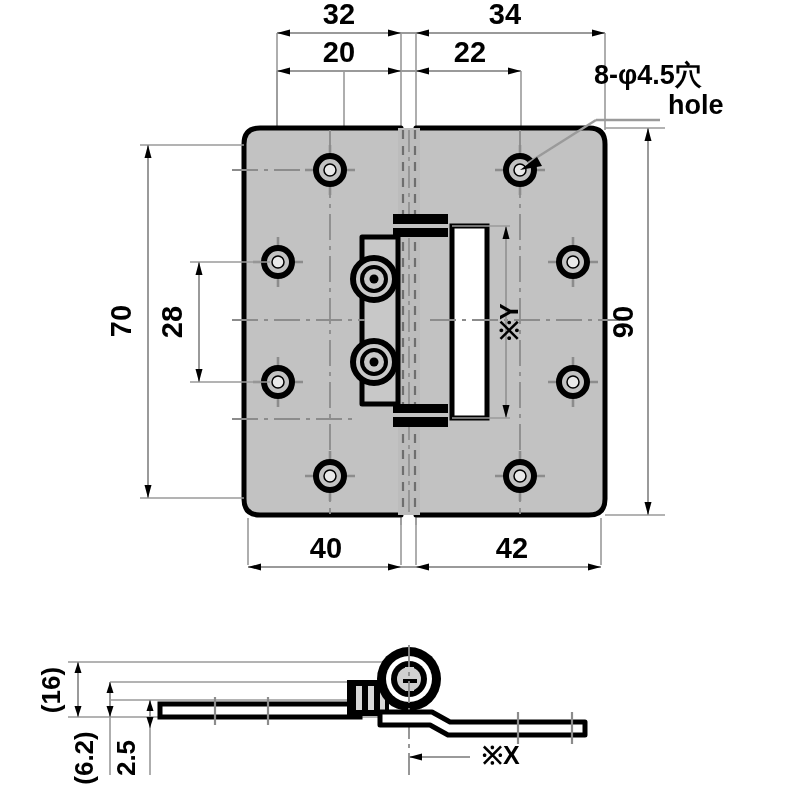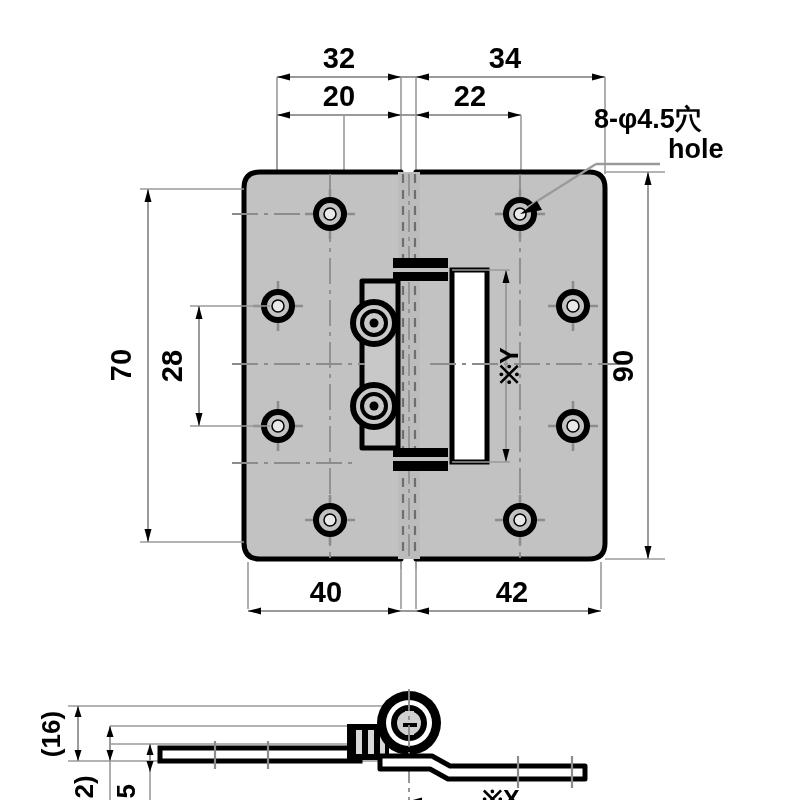--- a/index.html
+++ b/index.html
@@ -10,21 +10,20 @@
   body {
     width: 800px;
     height: 800px;
     font-family: "Liberation Sans", sans-serif;
     overflow: hidden;
   }
   #drawing {
     position: relative;
     width: 800px;
     height: 712px;
-    margin-top: 44px;
   }
   svg {
     display: block;
   }
   text {
     font-family: "Liberation Sans", sans-serif;
     font-weight: bold;
     fill: #000000;
   }
   .dimtext {

